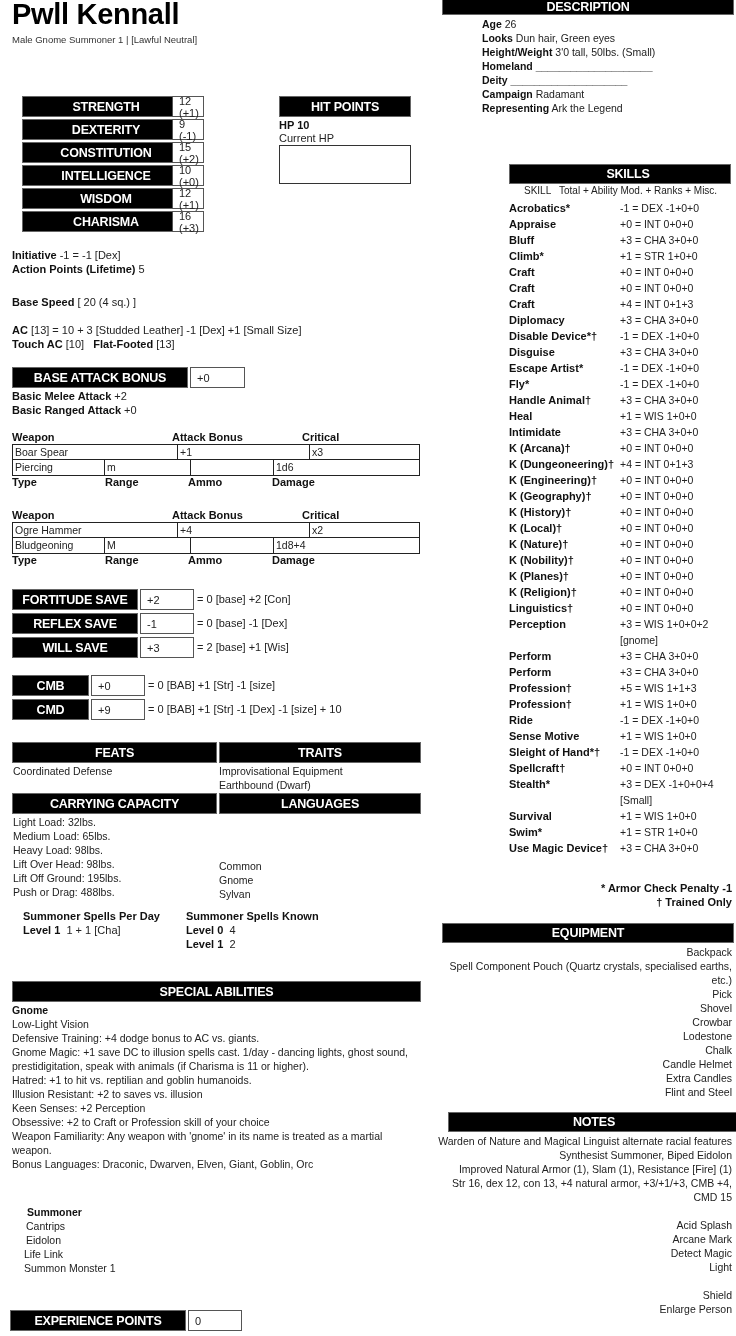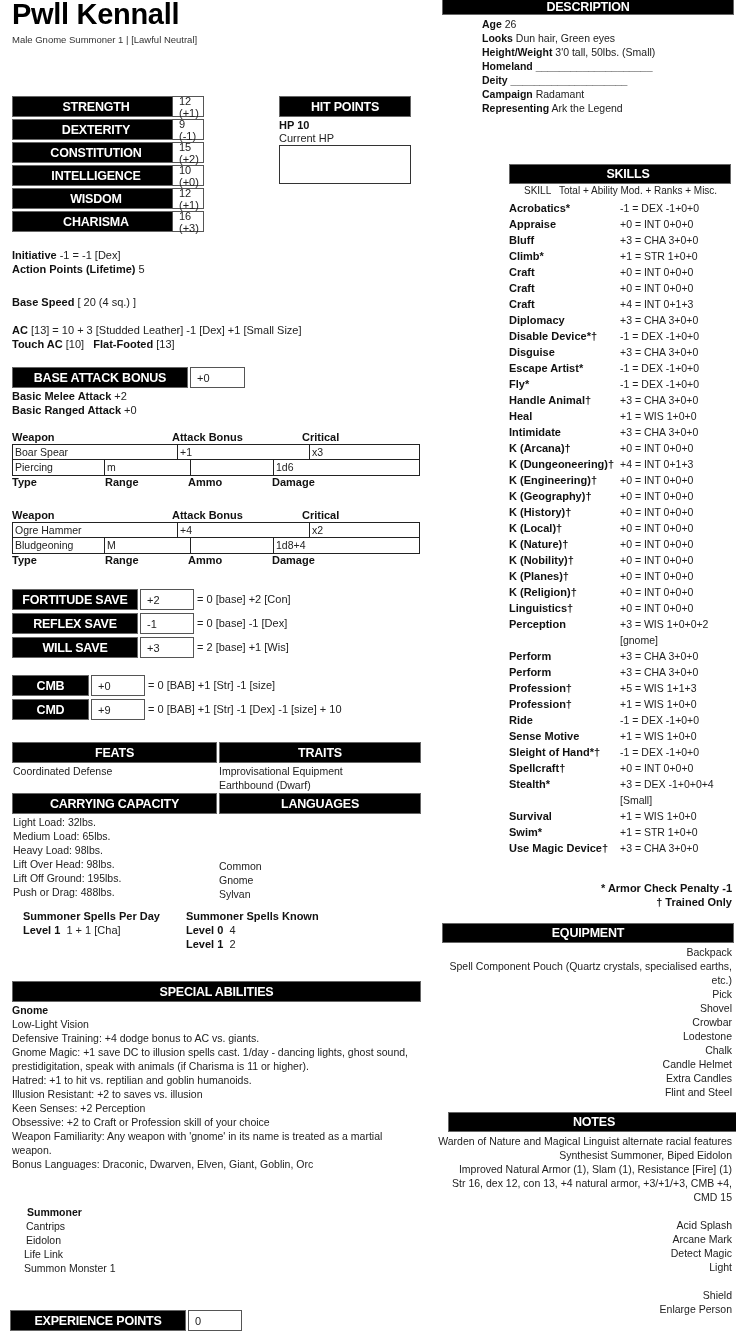--- a/index.html
+++ b/index.html
@@ -9,21 +9,21 @@
   .b { font-weight: bold; color: #111; }
   .hdr { background: #000; color: #fff; font-weight: bold; font-size: 12.5px; text-align: center; border: 1px solid #666; display: flex; align-items: center; justify-content: center; letter-spacing: -0.2px; }
   .box { background: #fff; border: 1px solid #555; font-size: 11px; padding-left: 6px; display: flex; align-items: center; }
   .line { line-height: 14px; font-size: 11px; }
   .bline { line-height: 14px; font-size: 11px; }
 
   #title { left: 12px; top: -2px; font-size: 29px; font-weight: bold; color: #000; letter-spacing: -0.3px; }
   #subtitle { left: 12px; top: 34px; font-size: 9.5px; color: #333; }
 
   .ab-row { position: absolute; left: 12px; height: 21px; width: 216px; }
-  .ab-row .hdr { position: absolute; left: 0; top: 0; width: 168px; height: 21px; }
+  .ab-row .hdr { position: absolute; left: 10px; top: 0; width: 168px; height: 21px; }
   .ab-row .box { position: absolute; left: 160px; top: 0; width: 32px; height: 21px; }
 
   .wtbl { position: absolute; left: 12px; width: 408px; }
   .wtbl .lbls { position: relative; height: 13px; font-weight: bold; font-size: 11px; color: #111; }
   .wtbl .lbls span { position: absolute; top: 0; }
   .wtbl .row { position: relative; height: 16px; border: 1px solid #222; border-top: none; }
   .wtbl .row.first { border-top: 1px solid #222; }
   .wtbl .row span { position: absolute; top: 0; height: 15px; line-height: 15px; font-size: 10.5px; padding-left: 2px; border-left: 1px solid #222; }
   .wtbl .row span.c0 { border-left: none; }
 

